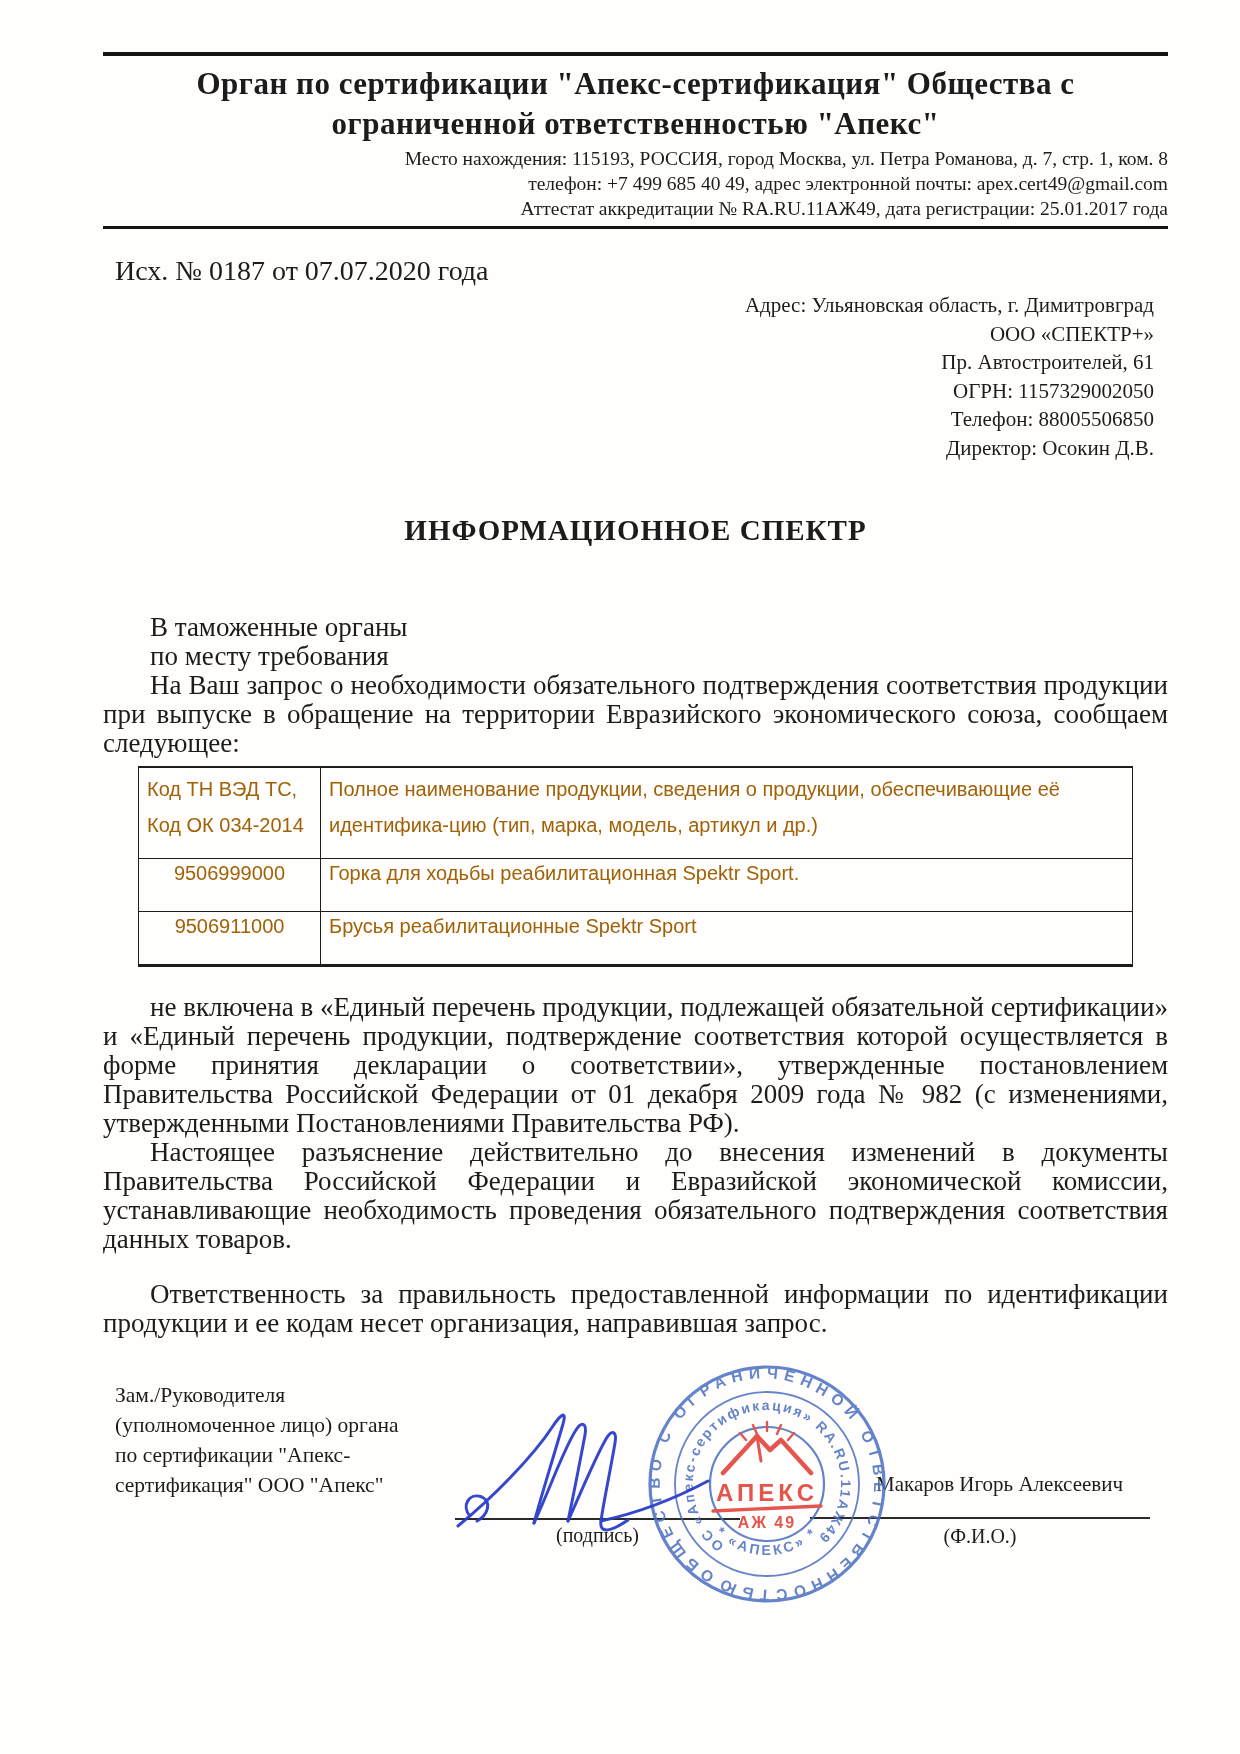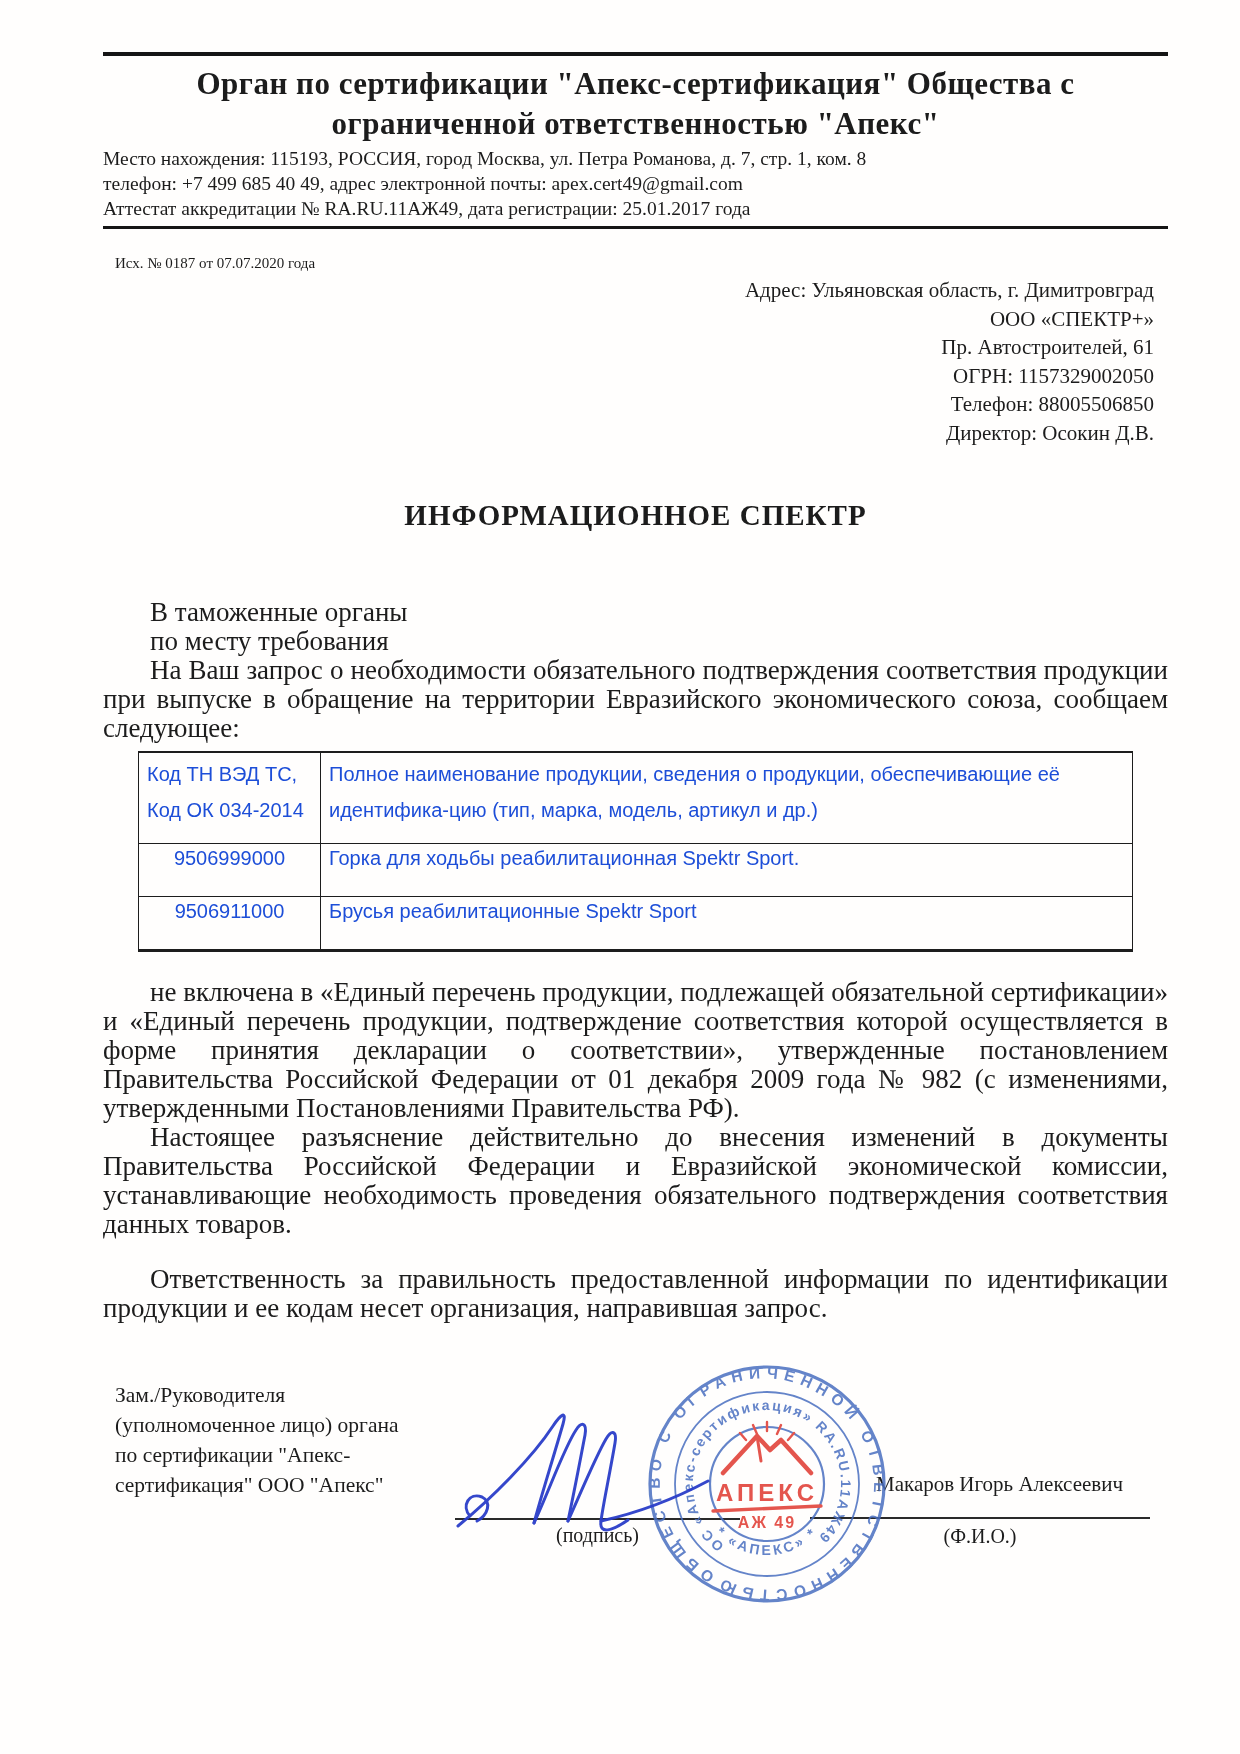--- a/index.html
+++ b/index.html
@@ -18,23 +18,23 @@
   .rule { border-top:4px solid #151515; height:0; }
   .rule-top { margin-top:52px; }
   .rule-bottom { border-top-width:3px; margin-top:5px; }
   .org-title {
     margin:8px 0 2px 0;
     text-align:center;
     font-size:31px; font-weight:bold;
     line-height:40px;
     letter-spacing:0.5px;
   }
-  .letterhead-details { text-align:left; font-size:19.5px; line-height:25px; }
+  .letterhead-details { text-align:right; font-size:19.5px; line-height:25px; }
   
-  .ref-line { margin-top:26px; padding-left:12px; font-size:15px; }
+  .ref-line { margin-top:26px; padding-left:12px; font-size:28px; }
   .recipient { margin-top:4px; margin-right:14px; text-align:right; font-size:21px; line-height:28.5px; }
   
   .doc-title {
     margin:52px 0 0 0;
     text-align:center;
     font-size:29px; font-weight:bold;
     letter-spacing:1px;
   }
   .body-text { margin-top:66px; }
   .body-text p {
@@ -43,21 +43,21 @@
   }
   .body-text p.just { text-align:justify; }
   .gap-top { margin-top:26px !important; }
   
   table.codes {
     border-collapse:collapse;
     margin:8px 0 0 35px;
     width:995px;
     font-family:"Liberation Sans", sans-serif;
     font-size:20px;
-    color:#1d4ed8;
+    color:#a16207;
     table-layout:fixed;
   }
   table.codes td {
     border:1px solid #1d1d1d;
     vertical-align:top;
     padding:3px 8px;
   }
   table.codes tr.hdr td { height:84px; line-height:36px; }
   table.codes tr.row td { height:46px; }
   td.col-code { width:165px; text-align:left; padding-left:4px; }

